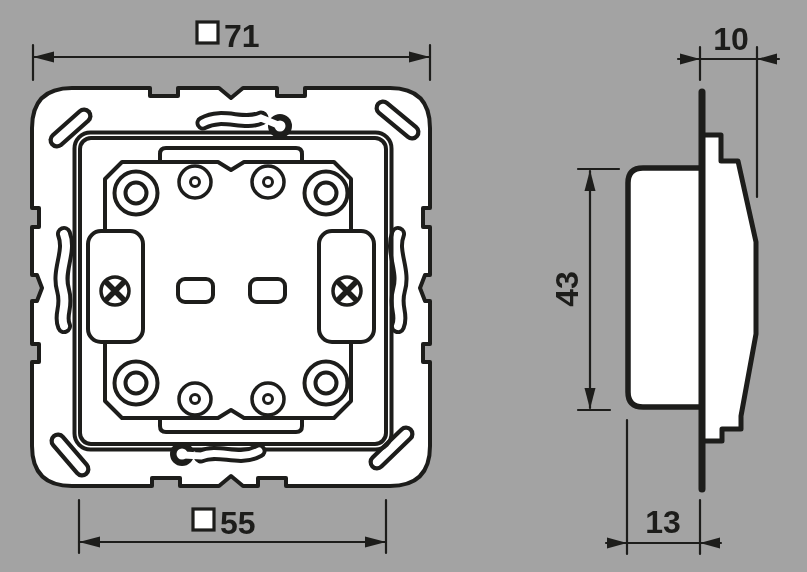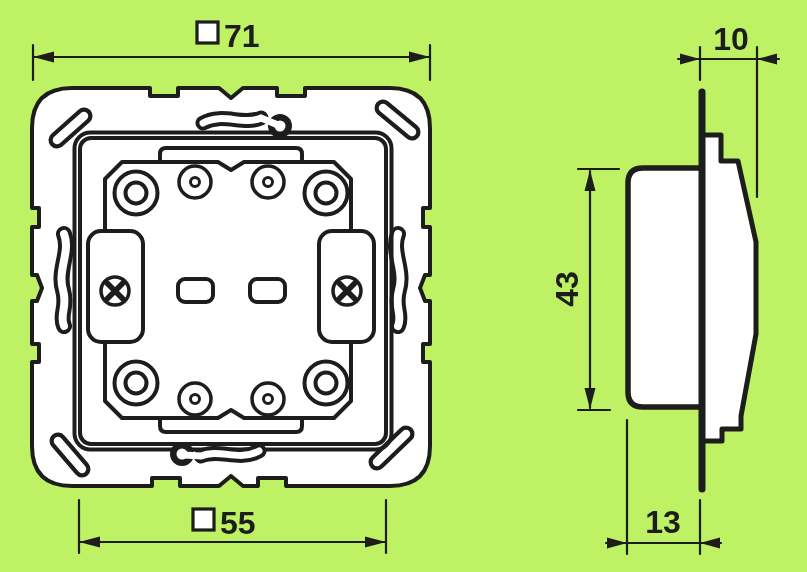--- a/index.html
+++ b/index.html
@@ -1,16 +1,16 @@
 <!DOCTYPE html>
 <html><head>
 <meta charset="utf-8">
 <style>
   html,body{margin:0;padding:0;background:#ffffff;}
-  .stage{position:relative;width:807px;height:572px;background:#bef264;overflow:hidden;
+  .stage{position:relative;width:807px;height:572px;background:#a3a3a3;overflow:hidden;
          font-family:"Liberation Sans",sans-serif;}
   svg{display:block;}
   .dimtext{font-family:"Liberation Sans",sans-serif;font-weight:bold;font-size:32px;fill:#1d1d1b;}
   .outline{fill:#ffffff;stroke:#1d1d1b;stroke-width:4;stroke-linejoin:round;}
   .thin{fill:none;stroke:#1d1d1b;stroke-width:2.2;}
   .arrow{fill:#1d1d1b;stroke:none;}
 </style>
 </head>
 <body>
 

